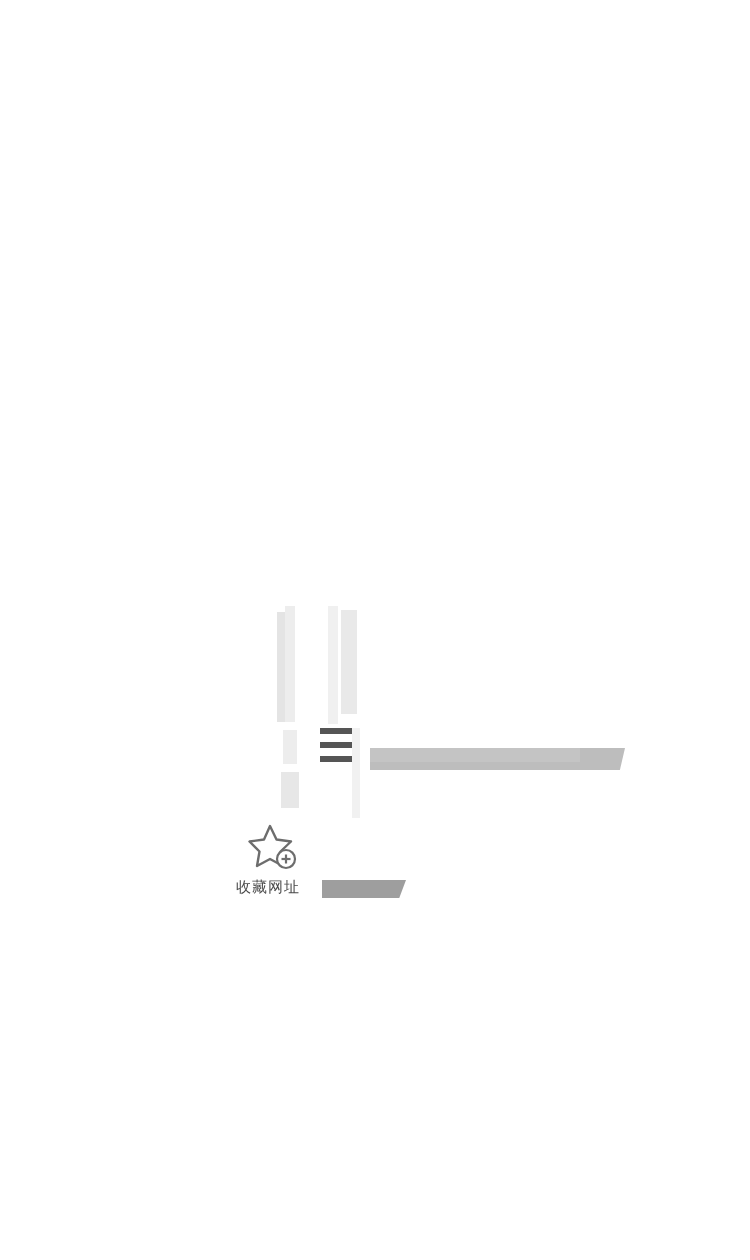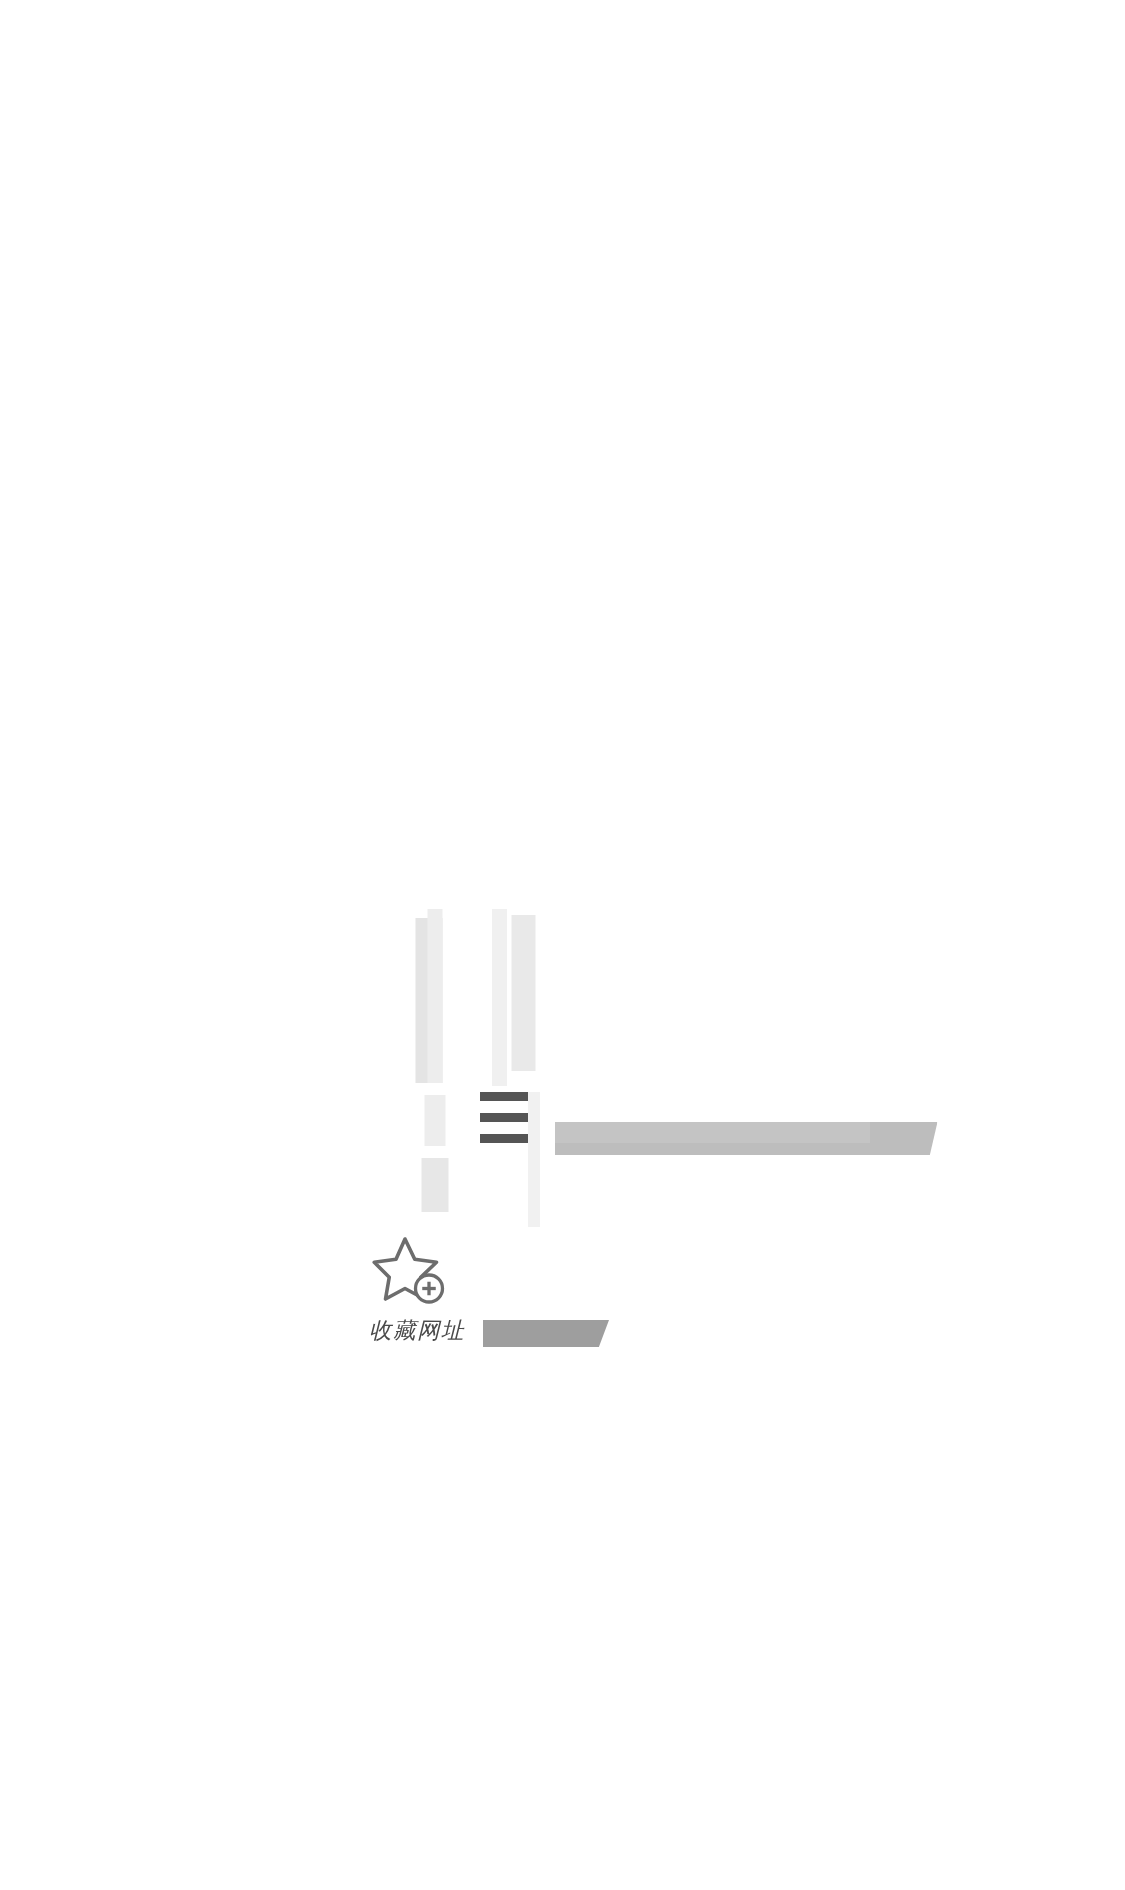--- a/index.html
+++ b/index.html
@@ -67,22 +67,21 @@
     height: 14px;
     background: #c4c4c4;
   }
 
   
   .bookmark {
     position: absolute;
     left: 236px;
     top: 820px;
     width: 74px;
-    text-align: right;
-    font-style: italic;
+    text-align: left;
   }
   .bookmark .star-wrap {
     position: relative;
     width: 56px;
     height: 52px;
     margin: 0 auto;
   }
   .bookmark svg { display: block; }
   .bookmark .label {
     margin-top: 6px;

